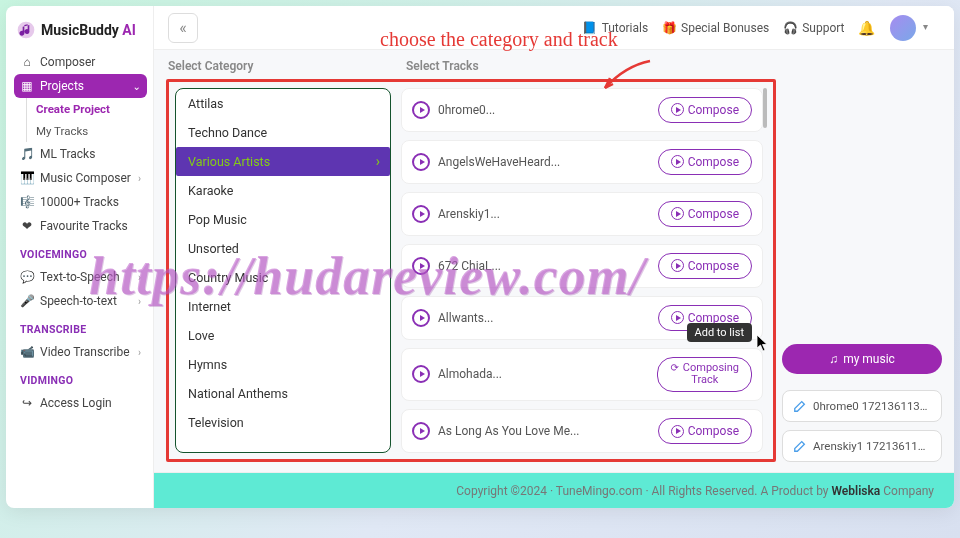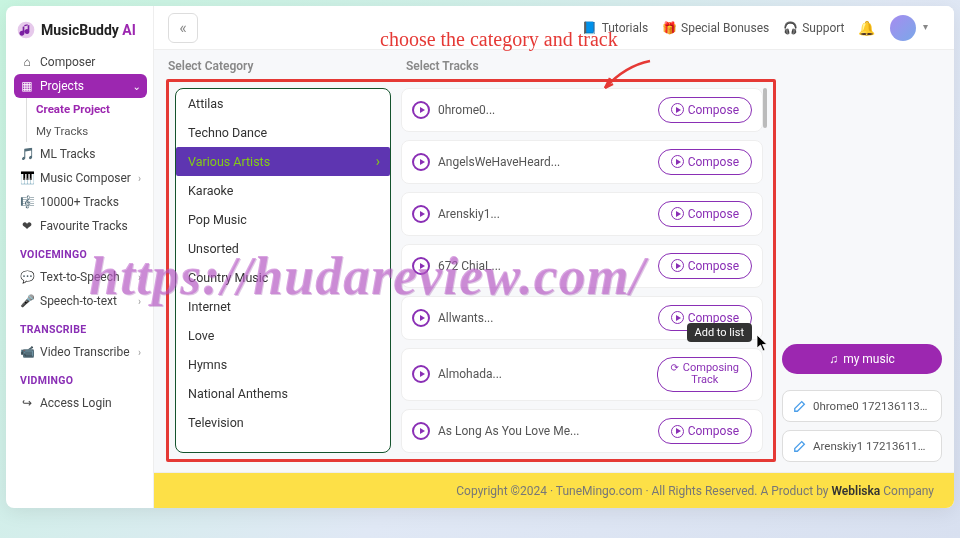--- a/index.html
+++ b/index.html
@@ -139,21 +139,21 @@
     padding: 8px 10px; display: flex; align-items: center; gap: 6px; font-size: 11.5px; color: #555; cursor:pointer;
   }
   .pencil { width: 14px; height: 14px; flex-shrink: 0; }
 
   .vscroll {
     position: absolute; right: 0px; top: 0; width: 4px; height: 40px;
     background: #bbb; border-radius: 3px;
   }
 
   .footer {
-    height: 36px; background: #fde047; border-top: 1px solid #eee;
+    height: 36px; background: #5eead4; border-top: 1px solid #eee;
     display: flex; align-items: center; justify-content: flex-end;
     padding: 0 20px; font-size: 12px; color: #777;
   }
   .footer strong { color: #333; font-weight: 600; }
 
   .watermark {
     position: absolute; top: 245px; left: 89px; right: 0;
     font-family: Georgia, "Times New Roman", serif; font-style: italic;
     font-size: 54px; font-weight: 700; color: rgba(186, 90, 200, 0.55);
     pointer-events: none; z-index: 60; letter-spacing: 1px;

